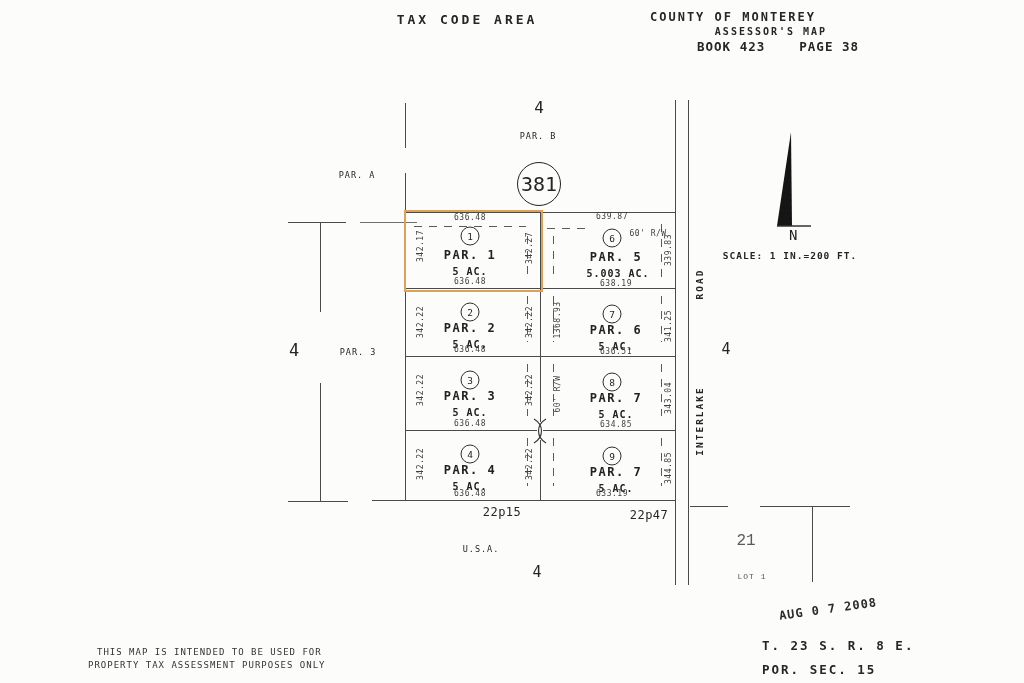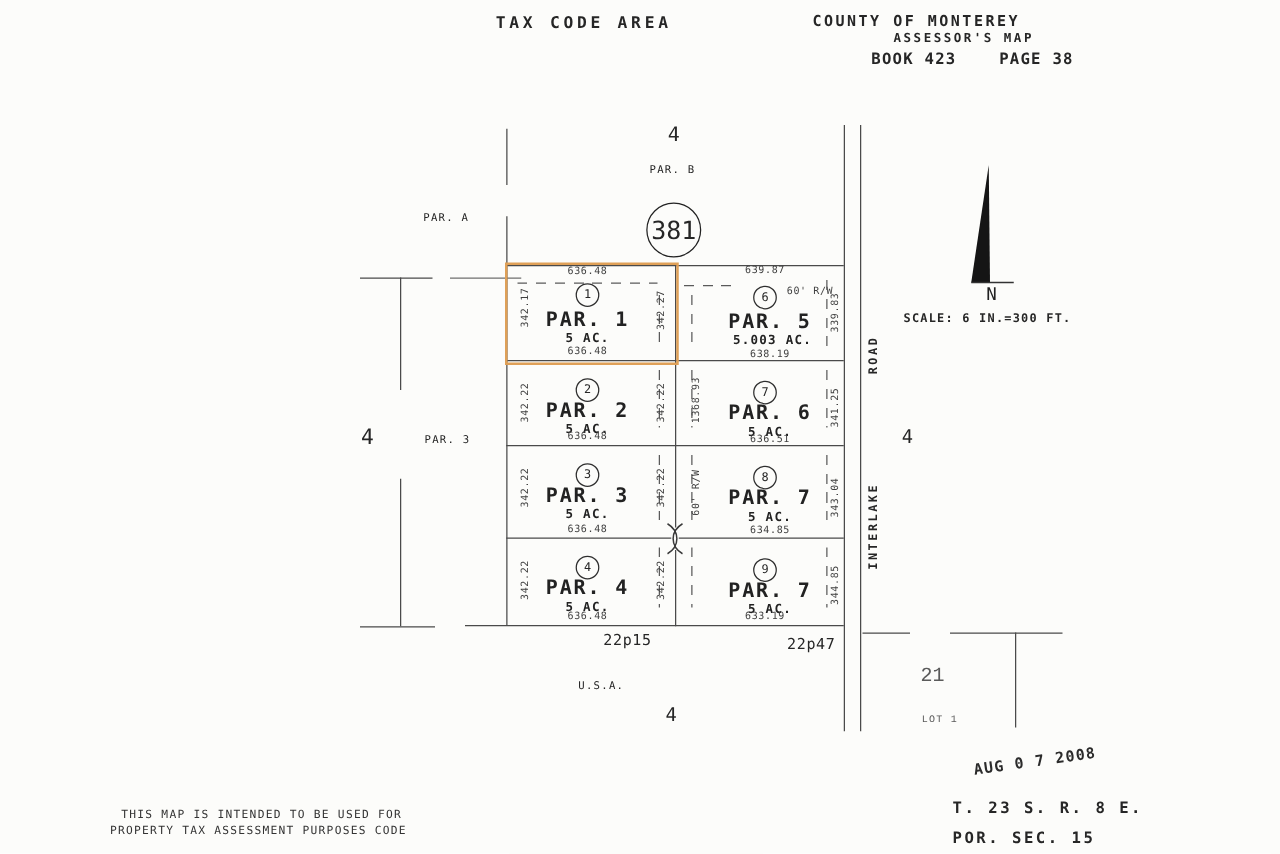--- a/index.html
+++ b/index.html
@@ -14,21 +14,21 @@
   .tl{position:absolute;white-space:nowrap;}
   .rot{transform:translate(-50%,-50%) rotate(-90deg);}
   .dim{font-size:8px;color:#3f3f3f;letter-spacing:.5px;}
   .sm{font-size:8.5px;letter-spacing:1px;}
   .md{font-size:12px;letter-spacing:1px;margin-left:28px;}
   .big{font-size:16px;}
   .circ{position:absolute;width:17px;height:17px;border:1.2px solid #2e2e2e;border-radius:50%;
         display:flex;align-items:center;justify-content:center;font-size:9.5px;
         transform:translate(-50%,-50%);background:transparent;}
   .pname{position:absolute;white-space:nowrap;transform:translate(-50%,-50%);
-         font-size:16px;letter-spacing:1.5px;font-weight:bold;color:#222;}
+         font-size:12px;letter-spacing:1.5px;font-weight:bold;color:#222;}
   .pac{position:absolute;white-space:nowrap;transform:translate(-50%,-50%);
        font-size:10px;letter-spacing:1px;font-weight:bold;color:#222;}
   .cell{position:absolute;background:transparent;}
   .hilite{position:absolute;left:404px;top:210px;width:135px;height:78px;
           border:2px solid #dfa057;background:transparent;}
   .gray{color:#5a5a5a;font-family:Liberation Mono, monospace;}
 </style>
 </head>
 <body>
 
@@ -165,27 +165,27 @@
   <div class="t gray" style="left:752px;top:576px;font-size:8px;letter-spacing:1px;">LOT 1</div>
 
   <div class="t rot" style="left:699px;top:284px;font-size:9.5px;letter-spacing:2px;font-weight:bold;">ROAD</div>
   <div class="t rot" style="left:699px;top:421px;font-size:9.5px;letter-spacing:2px;font-weight:bold;">INTERLAKE</div>
 
   <svg style="position:absolute;left:765px;top:126px;" width="60" height="118" viewBox="0 0 60 118">
     <polygon points="26,6 12,100 27,100" fill="#151515"></polygon>
     <line x1="12" y1="100" x2="46" y2="100" stroke="#333" stroke-width="1.3"></line>
     <text x="24" y="114" font-size="14" font-family="DejaVu Sans Mono, monospace" fill="#222">N</text>
   </svg>
-  <div class="t" style="left:790px;top:255px;font-size:9.5px;letter-spacing:1px;font-weight:bold;">SCALE: 6 IN.=300 FT.</div>
+  <div class="t" style="left:790px;top:255px;font-size:9.5px;letter-spacing:1px;font-weight:bold;">SCALE: 1 IN.=200 FT.</div>
 
   <svg style="position:absolute;left:528px;top:417px;" width="24" height="28" viewBox="0 0 24 28">
     <rect x="9" y="5" width="6" height="18" fill="#fcfcfa"></rect>
     <path d="M6,2 C16,8 16,20 6,26" fill="none" stroke="#3a3a3a" stroke-width="1.2"></path>
     <path d="M18,2 C8,8 8,20 18,26" fill="none" stroke="#3a3a3a" stroke-width="1.2"></path>
   </svg>
 
   <div class="t" style="left:828px;top:609px;font-size:12px;letter-spacing:1px;transform:translate(-50%,-50%) rotate(-8deg);color:#2b2b2b;font-weight:bold;">AUG 0 7 2008</div>
   <div class="tl" style="left:762px;top:638px;font-size:12.5px;letter-spacing:2px;font-weight:bold;">T. 23 S. R. 8 E.</div>
   <div class="tl" style="left:762px;top:662px;font-size:12.5px;letter-spacing:2px;font-weight:bold;">POR. SEC. 15</div>
   <div class="tl" style="left:97px;top:647px;font-size:9px;letter-spacing:1px;color:#333;">THIS MAP IS INTENDED TO BE USED FOR</div>
-  <div class="tl" style="left:88px;top:660px;font-size:9px;letter-spacing:1px;color:#333;">PROPERTY TAX ASSESSMENT PURPOSES CODE</div>
+  <div class="tl" style="left:88px;top:660px;font-size:9px;letter-spacing:1px;color:#333;">PROPERTY TAX ASSESSMENT PURPOSES ONLY</div>
 
 </div>
 
 </body></html>

